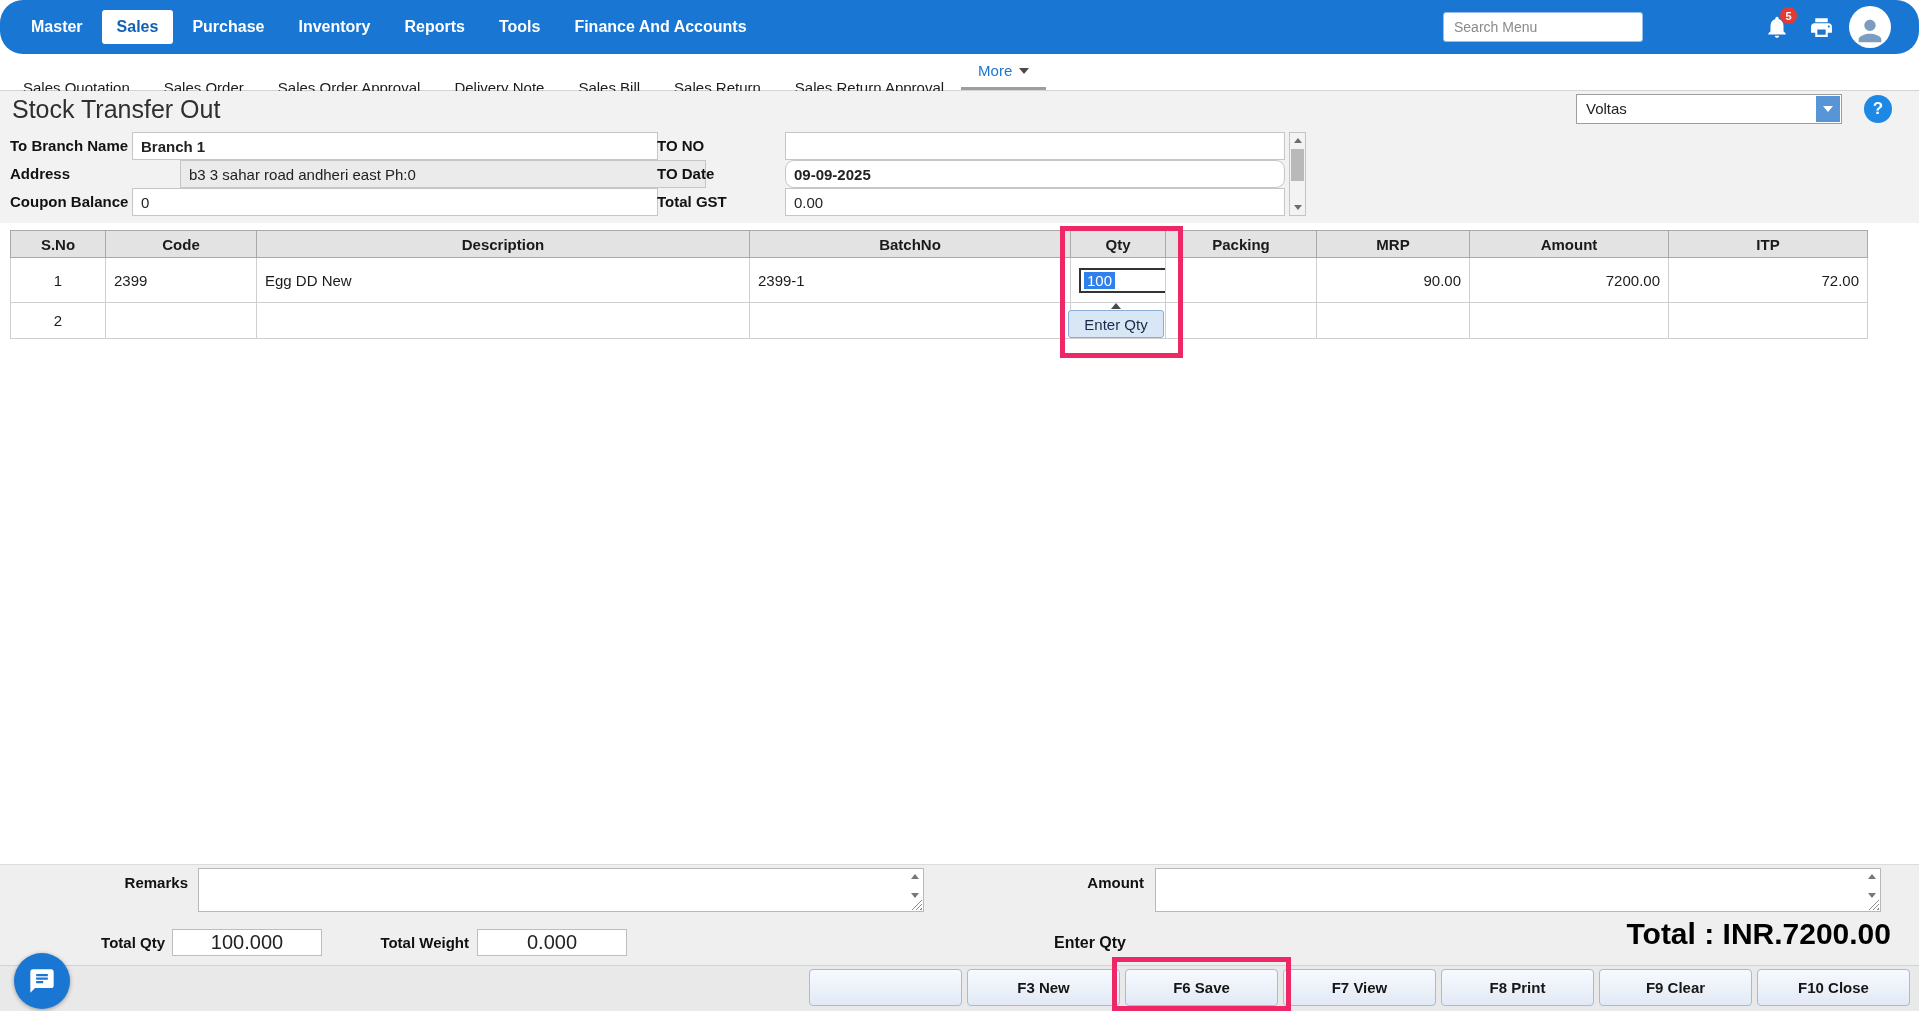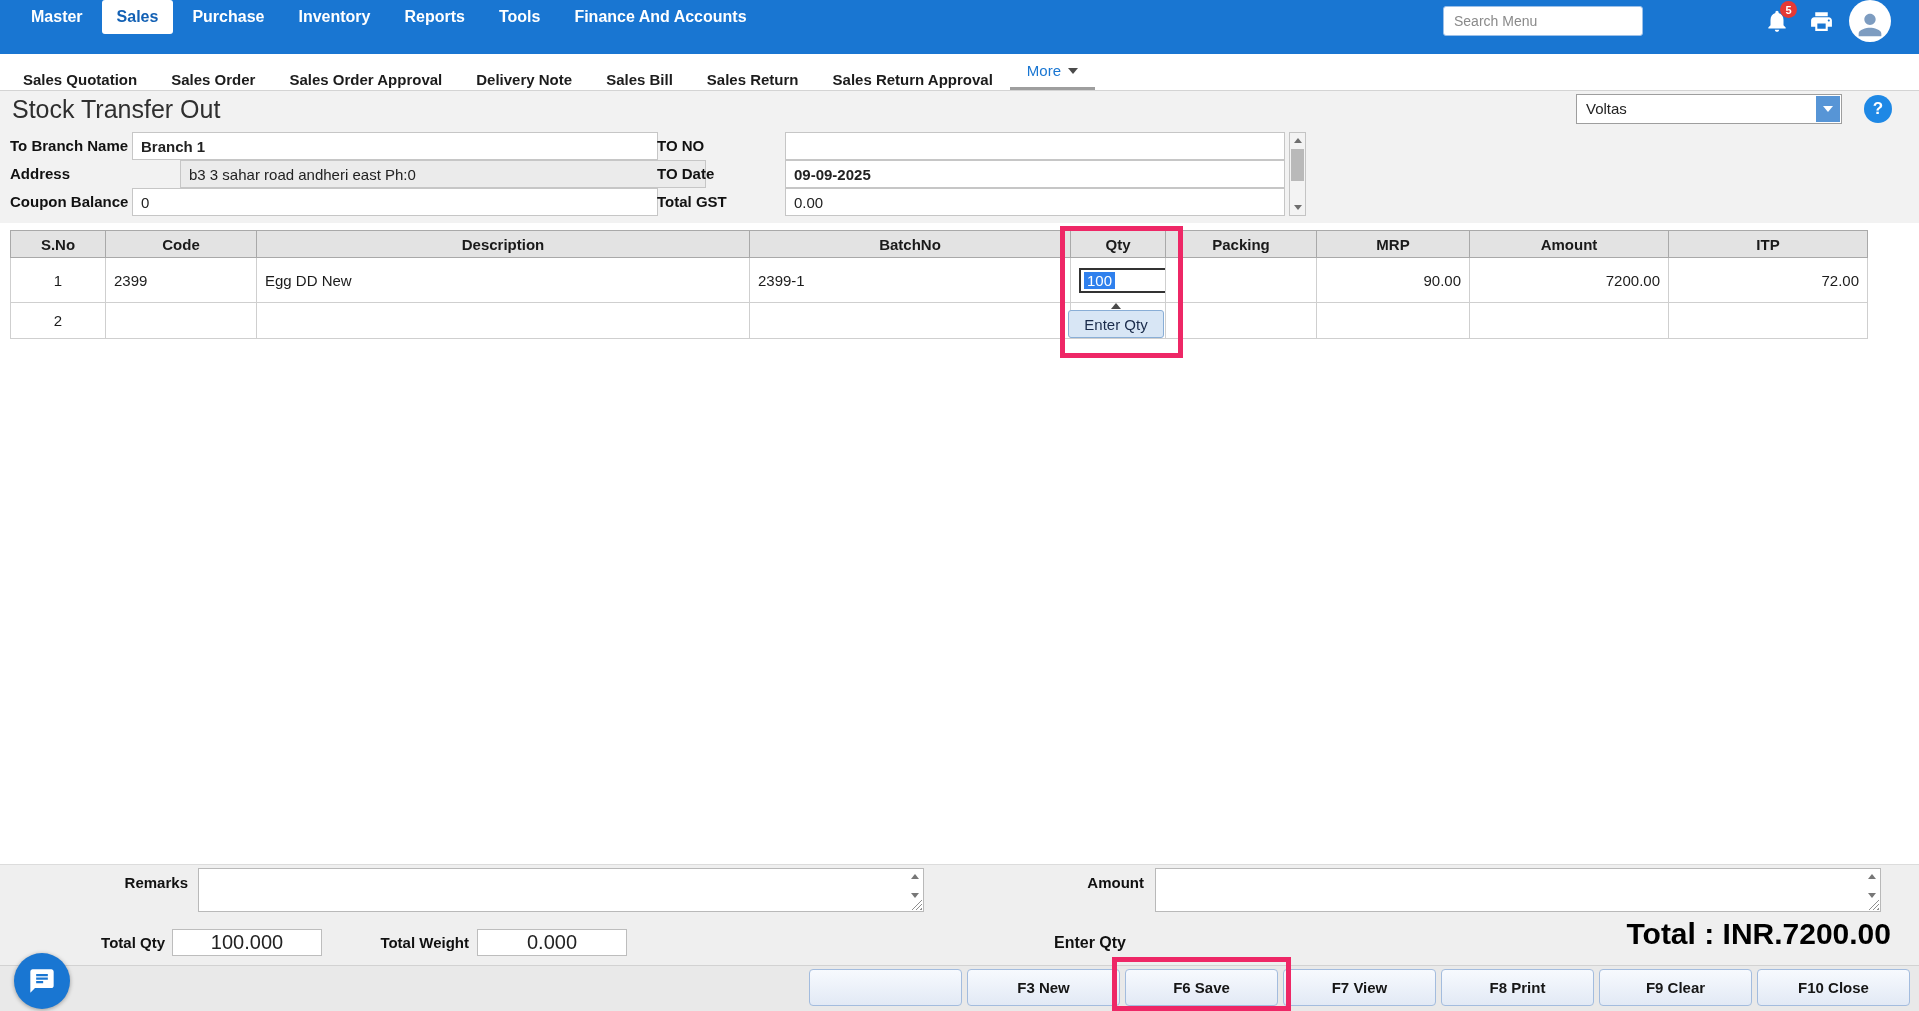--- a/index.html
+++ b/index.html
@@ -1,35 +1,35 @@
 <!DOCTYPE html>
 <html><head>
 <meta charset="utf-8">
 <style>
   * { box-sizing: border-box; margin: 0; padding: 0; }
   html,body { background:#fff; }
   body { font-family:"Liberation Sans", sans-serif; }
   .app { position:relative; width:1919px; height:1011px; background:#fff; overflow:hidden; }
 
   
-  .topbar { position:absolute; top:0; left:0; width:100%; height:54px; background:#1976d2; display:flex; align-items:flex-start; }
+  .topbar { position:absolute; top:0; left:0; width:100%; height:54px; background:#1976d2; display:flex; align-items:center;border-radius:23px; }
   .topnav { display:flex; align-items:center; padding-left:16px; gap:4px; }
   .topnav-item { color:#fff; font-size:16px; font-weight:bold; padding:8px 15px; border-radius:3px; cursor:pointer; white-space:nowrap; }
   .topnav-item.active { background:#ffffff; color:#1260b4; }
   .topbar-right { margin-left:auto; display:flex; align-items:center; padding-right:28px; }
   .search { width:200px; height:30px; border:1px solid #9cc0e8; border-radius:3px; padding:0 10px; font-size:14px; font-family:inherit; color:#444; }
   .search::placeholder { color:#8a8a8a; }
   .bell-wrap { position:relative; margin-left:118px; width:32px; height:32px; display:flex; align-items:center; justify-content:center; cursor:pointer; }
   .badge { position:absolute; top:-4px; right:-4px; min-width:17px; height:17px; border-radius:50%; background:#e53935; color:#fff; font-size:11px; font-weight:bold; display:flex; align-items:center; justify-content:center; }
   .icon-btn { margin-left:12px; width:32px; height:32px; display:flex; align-items:center; justify-content:center; cursor:pointer; }
   .avatar { width:42px; height:42px; border-radius:50%; background:#fff; margin-left:12px; display:flex; align-items:flex-end; justify-content:center; overflow:hidden; cursor:pointer; }
 
   
   .subnav { position:absolute; top:54px; left:0; width:100%; height:37px; background:#fff; border-bottom:1px solid #d4d4d4; display:flex; align-items:stretch; padding-left:6px; }
-  .subnav-item { font-size:15px; color:#1c1c1c; padding:8px 17px; line-height:36px; cursor:pointer; white-space:nowrap;font-weight:bold; }
+  .subnav-item { font-size:15px; color:#1c1c1c; padding:16px 17px; line-height:36px; cursor:pointer; white-space:nowrap; }
   .subnav-more { display:flex; align-items:center; gap:7px; color:#1976d2; font-weight:normal; font-size:15px; padding:0 17px; cursor:pointer; border-bottom:3px solid #9e9e9e; }
   .tri-down-sm { width:0; height:0; border-left:5px solid transparent; border-right:5px solid transparent; border-top:6px solid #4a4a4a; }
 
   
   .titlebar { position:absolute; top:91px; left:0; width:100%; height:36px; background:#f2f2f2; }
   .page-title { position:absolute; left:12px; top:0; line-height:36px; font-size:25px; color:#2f2f2f; }
   .select-box { position:absolute; left:1576px; top:3px; width:266px; height:30px; background:#fff; border:1px solid #9e9e9e; cursor:pointer; }
   .select-text { line-height:28px; padding-left:9px; font-size:15px; color:#222; }
   .select-arrow { position:absolute; top:1px; right:1px; width:24px; height:26px; background:#5795d6; display:flex; align-items:center; justify-content:center; }
   .tri-down-w { width:0; height:0; border-left:5px solid transparent; border-right:5px solid transparent; border-top:6px solid #ffffff; }
@@ -151,21 +151,21 @@
     <div class="flabel" style="left:10px; top:10px;">To Branch Name</div>
     <input class="finput" style="left: 132px; top: 5px; width: 526px; font-weight: bold;" value="Branch 1">
     <div class="flabel" style="left:10px; top:38px;">Address</div>
     <input class="finput ro" style="left: 132px; top: 33px; width: 526px; font-weight: normal; margin-left: 48px;" value="b3 3 sahar road andheri east Ph:0">
     <div class="flabel" style="left:10px; top:66px;">Coupon Balance</div>
     <input class="finput" style="left: 132px; top: 61px; width: 526px;" value="0">
 
     <div class="flabel" style="left:657px; top:10px;">TO NO</div>
     <input class="finput" style="left: 785px; top: 5px; width: 500px;" value="">
     <div class="flabel" style="left:657px; top:38px;">TO Date</div>
-    <input class="finput" style="left: 785px; top: 33px; width: 500px; font-weight: bold;" value="09-09-2025">
+    <input class="finput" style="left: 785px; top: 33px; width: 500px; font-weight: bold; border-radius: 9px;" value="09-09-2025">
     <div class="flabel" style="left:657px; top:66px;">Total GST</div>
     <input class="finput" style="left: 785px; top: 61px; width: 500px;" value="0.00">
 
     <div class="vscroll">
       <div class="vs-up">
           <span class="tri-up-g"></span>
         </div>
       <div class="vs-thumb"></div>
       <div class="vs-down">
           <span class="tri-down-g"></span>

